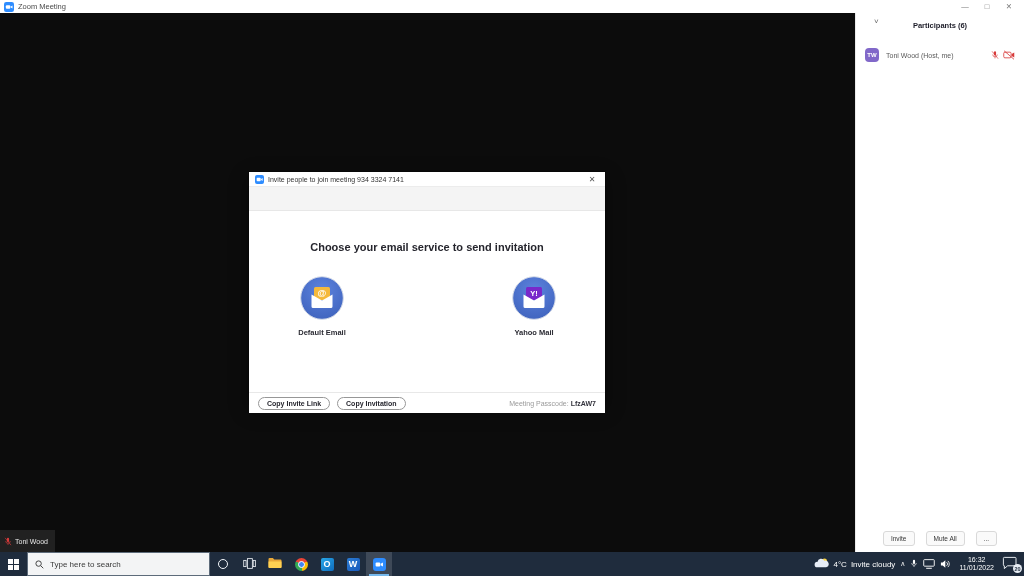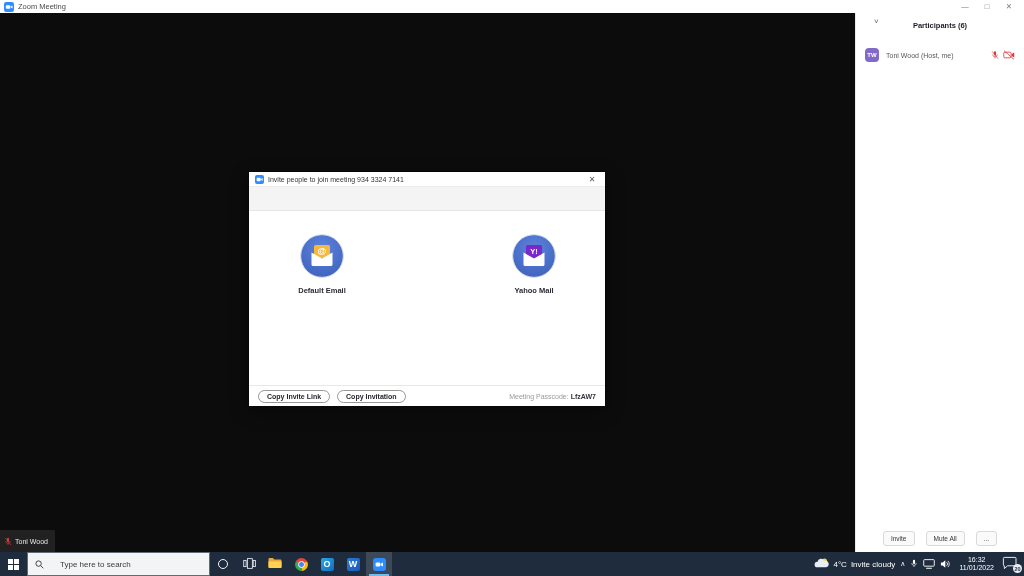--- a/index.html
+++ b/index.html
@@ -45,21 +45,21 @@
   .dlg-btn { background:#fff; border:1px solid #979797; border-radius:8px; font-size:7px; font-weight:bold; color:#26262e; padding:2px 8px; margin-right:7px; }
   .passcode-wrap { margin-left:auto; font-size:7px; color:#9a9a9a; }
   .passcode-wrap b { color:#33333d; margin-left:2px; }
 
   
   .taskbar { position:absolute; left:0; bottom:0; width:1024px; height:24px; background:#1f2c3d; display:flex; align-items:stretch; z-index:10; }
   .start { width:27px; display:flex; align-items:center; justify-content:center; }
   .winlogo { width:11px; height:11px; display:grid; grid-template-columns:5px 5px; grid-template-rows:5px 5px; gap:1px; }
   .winlogo i { background:#fdfdfd; }
   .searchbox { width:183px; background:#f3f4f5; display:flex; align-items:center; padding:0 7px; border:1px solid #5d6b7a; }
-  .searchbox input { border:none; outline:none; background:transparent; font-size:8px; color:#333; width:140px; margin-left:16px; font-family:"Liberation Sans",sans-serif; }
+  .searchbox input { border:none; outline:none; background:transparent; font-size:8px; color:#333; width:140px; margin-left:6px; font-family:"Liberation Sans",sans-serif; }
   .searchbox input::placeholder { color:#3b3b3b; opacity:1; }
   .tb-btn { width:26px; display:flex; align-items:center; justify-content:center; position:relative; }
   .tb-btn.active { background:rgba(255,255,255,.14); }
   .tb-btn.active::after { content:""; position:absolute; bottom:0; left:3px; right:3px; height:2px; background:#76b9ed; }
   .cortana-icon { width:10px; height:10px; border:1.6px solid #f2f6fa; border-radius:50%; }
   .chrome-icon { width:13px; height:13px; border-radius:50%; background:conic-gradient(from 300deg,#ea4335 0 120deg,#fbbc05 120deg 240deg,#34a853 240deg 360deg); position:relative; }
   .chrome-icon::after { content:""; position:absolute; inset:3px; border-radius:50%; background:#4285f4; border:1.5px solid #fff; }
   .sq-icon { width:13px; height:13px; border-radius:2px; color:#fff; font-size:9px; font-weight:bold; display:flex; align-items:center; justify-content:center; }
   .outlook-bg { background:linear-gradient(135deg,#28a8ea,#0f6cbd); }
   .word-bg { background:linear-gradient(135deg,#2b7cd3,#185abd); }
@@ -150,20 +150,21 @@
             <rect width="12" height="12" rx="2.6" fill="#2d8cff"></rect>
             <rect x="2.2" y="3.8" width="5.4" height="4.4" rx="1.2" fill="#fff"></rect>
             <path d="M8.2 5.4 L10.2 4.1 V7.9 L8.2 6.6 Z" fill="#fff"></path>
           </svg>
       </span>
       <span class="dlg-title">Invite people to join meeting 934 3324 7141</span>
       <span class="dlg-close">✕</span>
     </div>
     <div class="dlg-band"></div>
     <div class="dlg-body">
+      <div class="dlg-heading">Choose your email service to send invitation</div>
       <div class="services">
 
         <div class="service">
           <span>
             <svg width="44" height="44" viewBox="0 0 44 44">
               <defs>
                   <radialGradient id="gc1" cx="50%" cy="32%" r="75%">
                     <stop offset="0%" stop-color="#5d83de"></stop>
                     <stop offset="100%" stop-color="#3e62bc"></stop>
                   </radialGradient>

